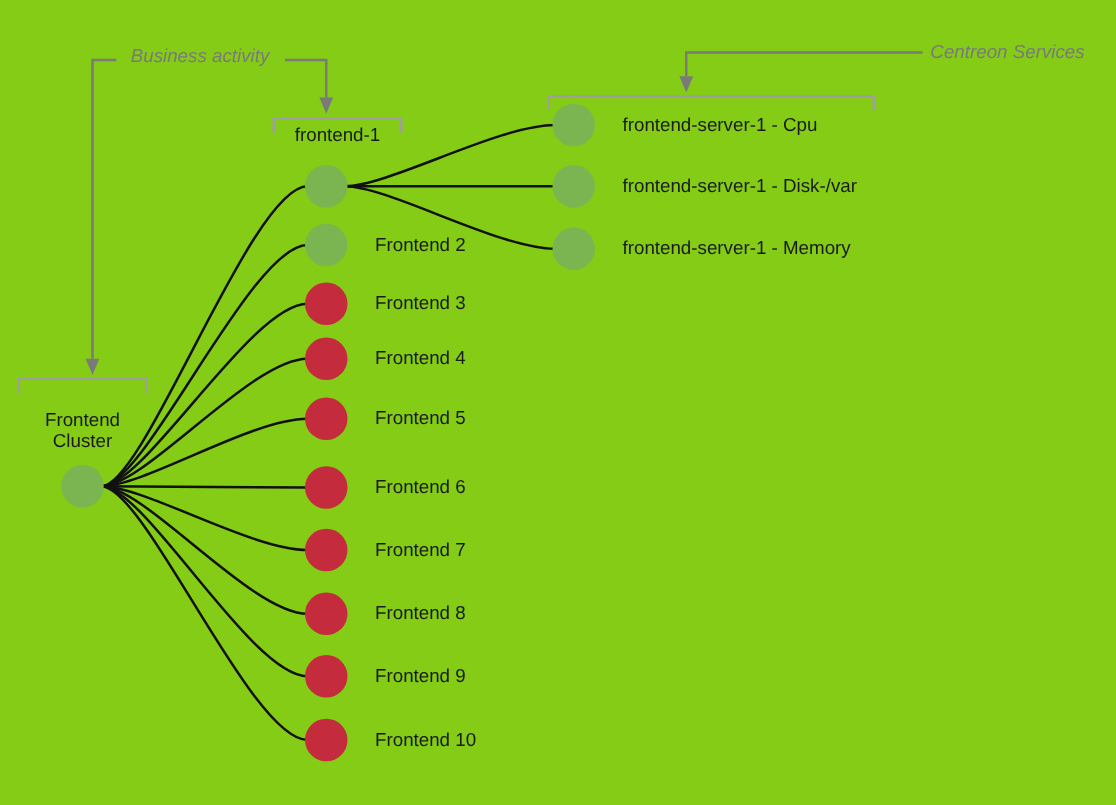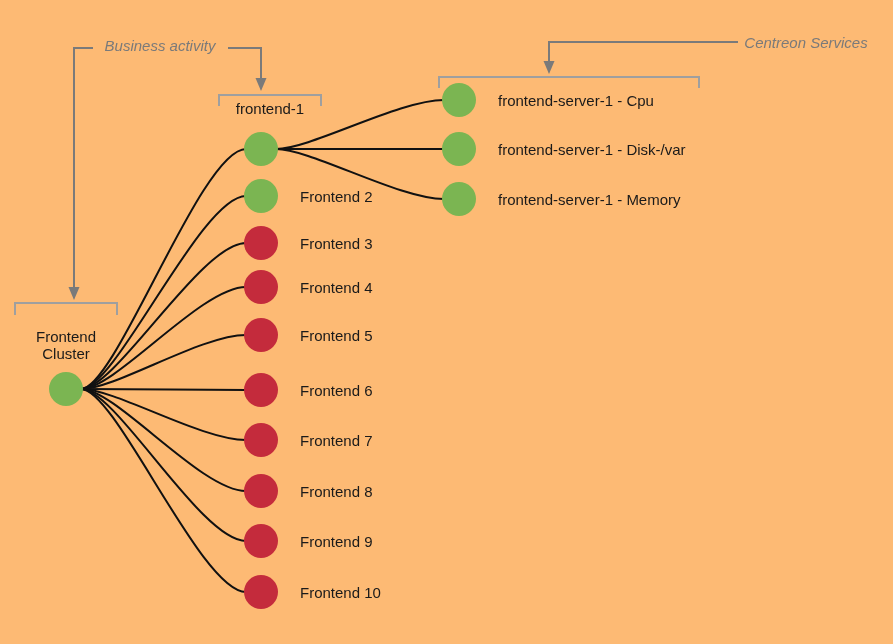--- a/index.html
+++ b/index.html
@@ -1,20 +1,20 @@
 <!DOCTYPE html>
 <html><head>
 <meta charset="utf-8">
 <style>
   html, body { margin: 0; padding: 0; background: #ffffff; }
   .stage {
     position: relative;
     width: 893px;
     height: 644px;
-    background: #fdba74;
+    background: #84cc16;
     overflow: hidden;
   }
   svg text {
     font-family: "Liberation Sans", sans-serif;
     user-select: none;
   }
   .node-label { font-size: 15px; }
   .annotation-label { font-size: 15px; font-style: italic; }
 </style>
 </head>

